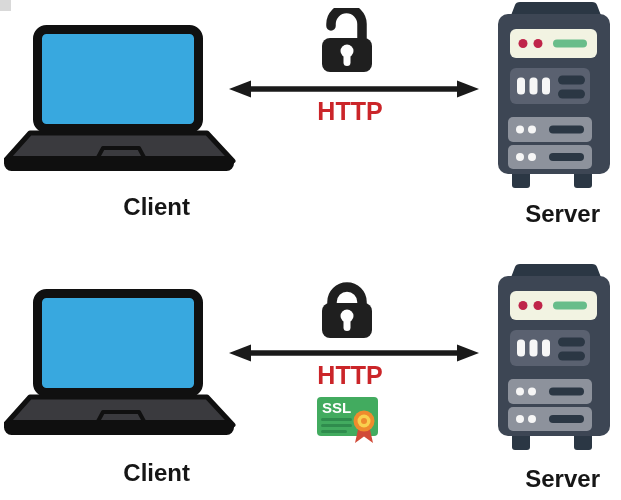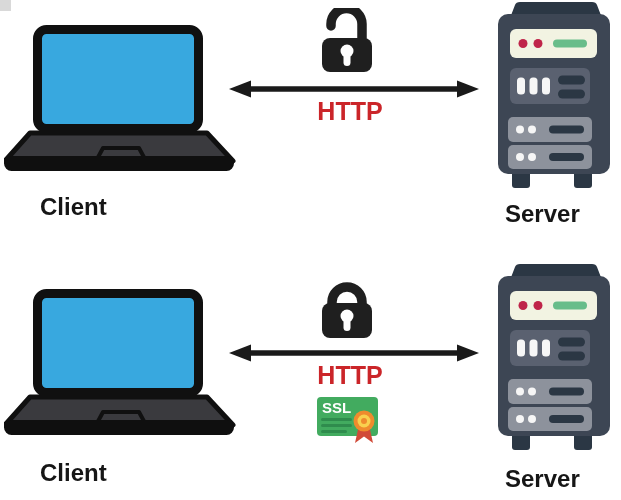--- a/index.html
+++ b/index.html
@@ -6,21 +6,21 @@
   body{
     width:621px;height:500px;overflow:hidden;
     background:#ffffff;
     font-family:"Liberation Sans",sans-serif;
   }
   .canvas{position:relative;width:621px;height:500px;background:#ffffff;}
   .abs{position:absolute;}
   .device-label{
     position:absolute;
     font-weight:bold;font-size:24px;color:#161616;
-    text-align:left;line-height:1.1;
+    text-align:right;line-height:1.1;
   }
   .protocol-label{
     position:absolute;
     font-weight:bold;font-size:25px;
     text-align:center;line-height:1.1;
   }
   .watermark{
     position:absolute;
     font-size:12px;letter-spacing:0.5px;opacity:0.95;
   }

